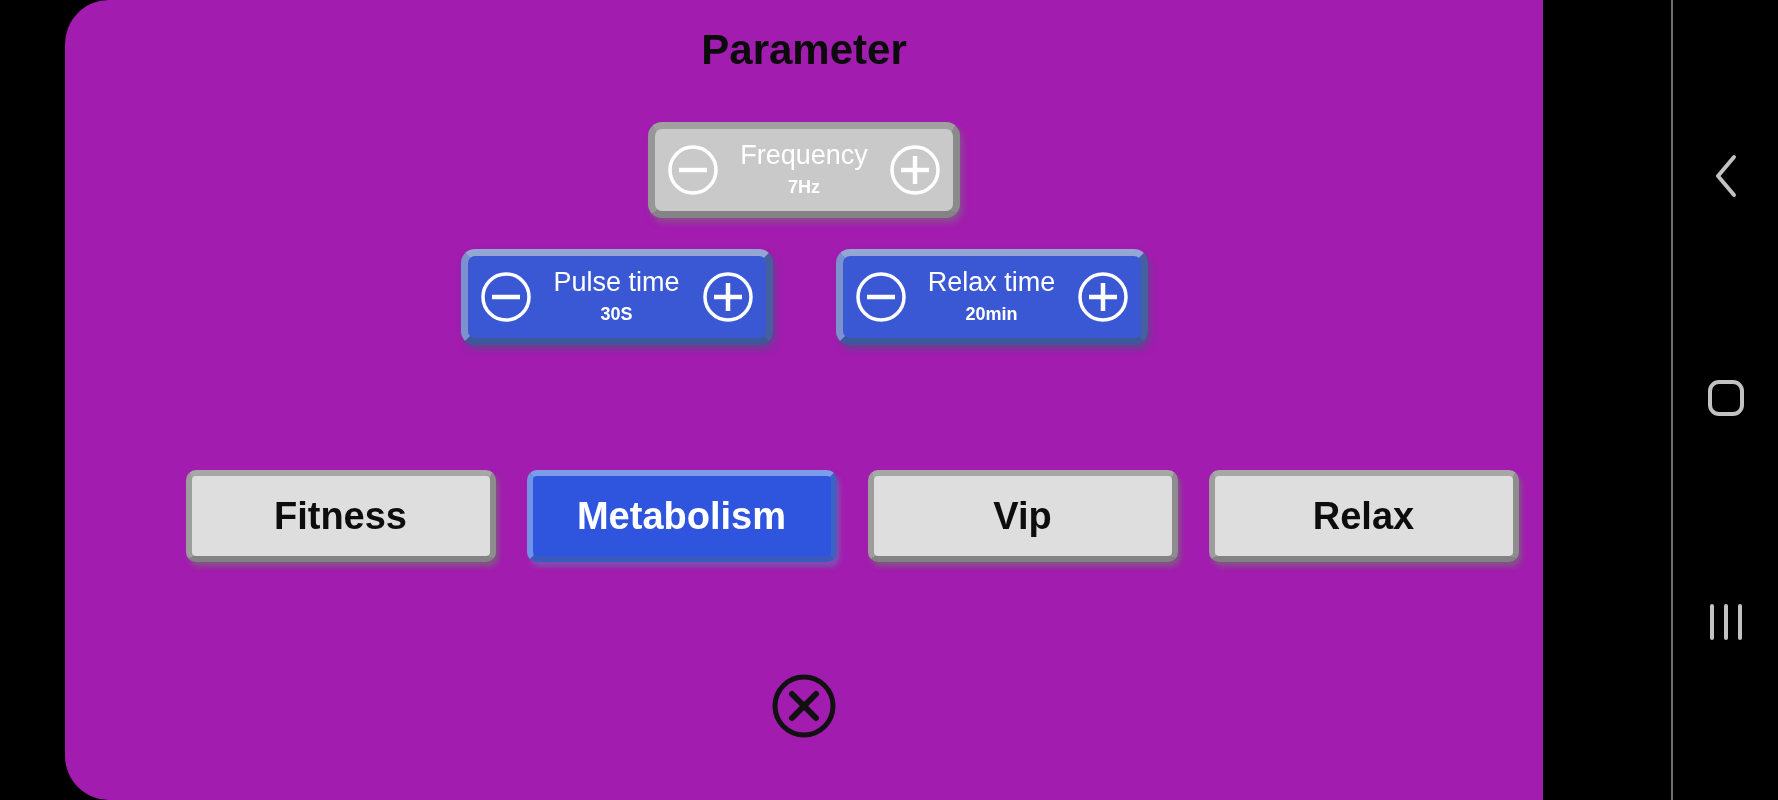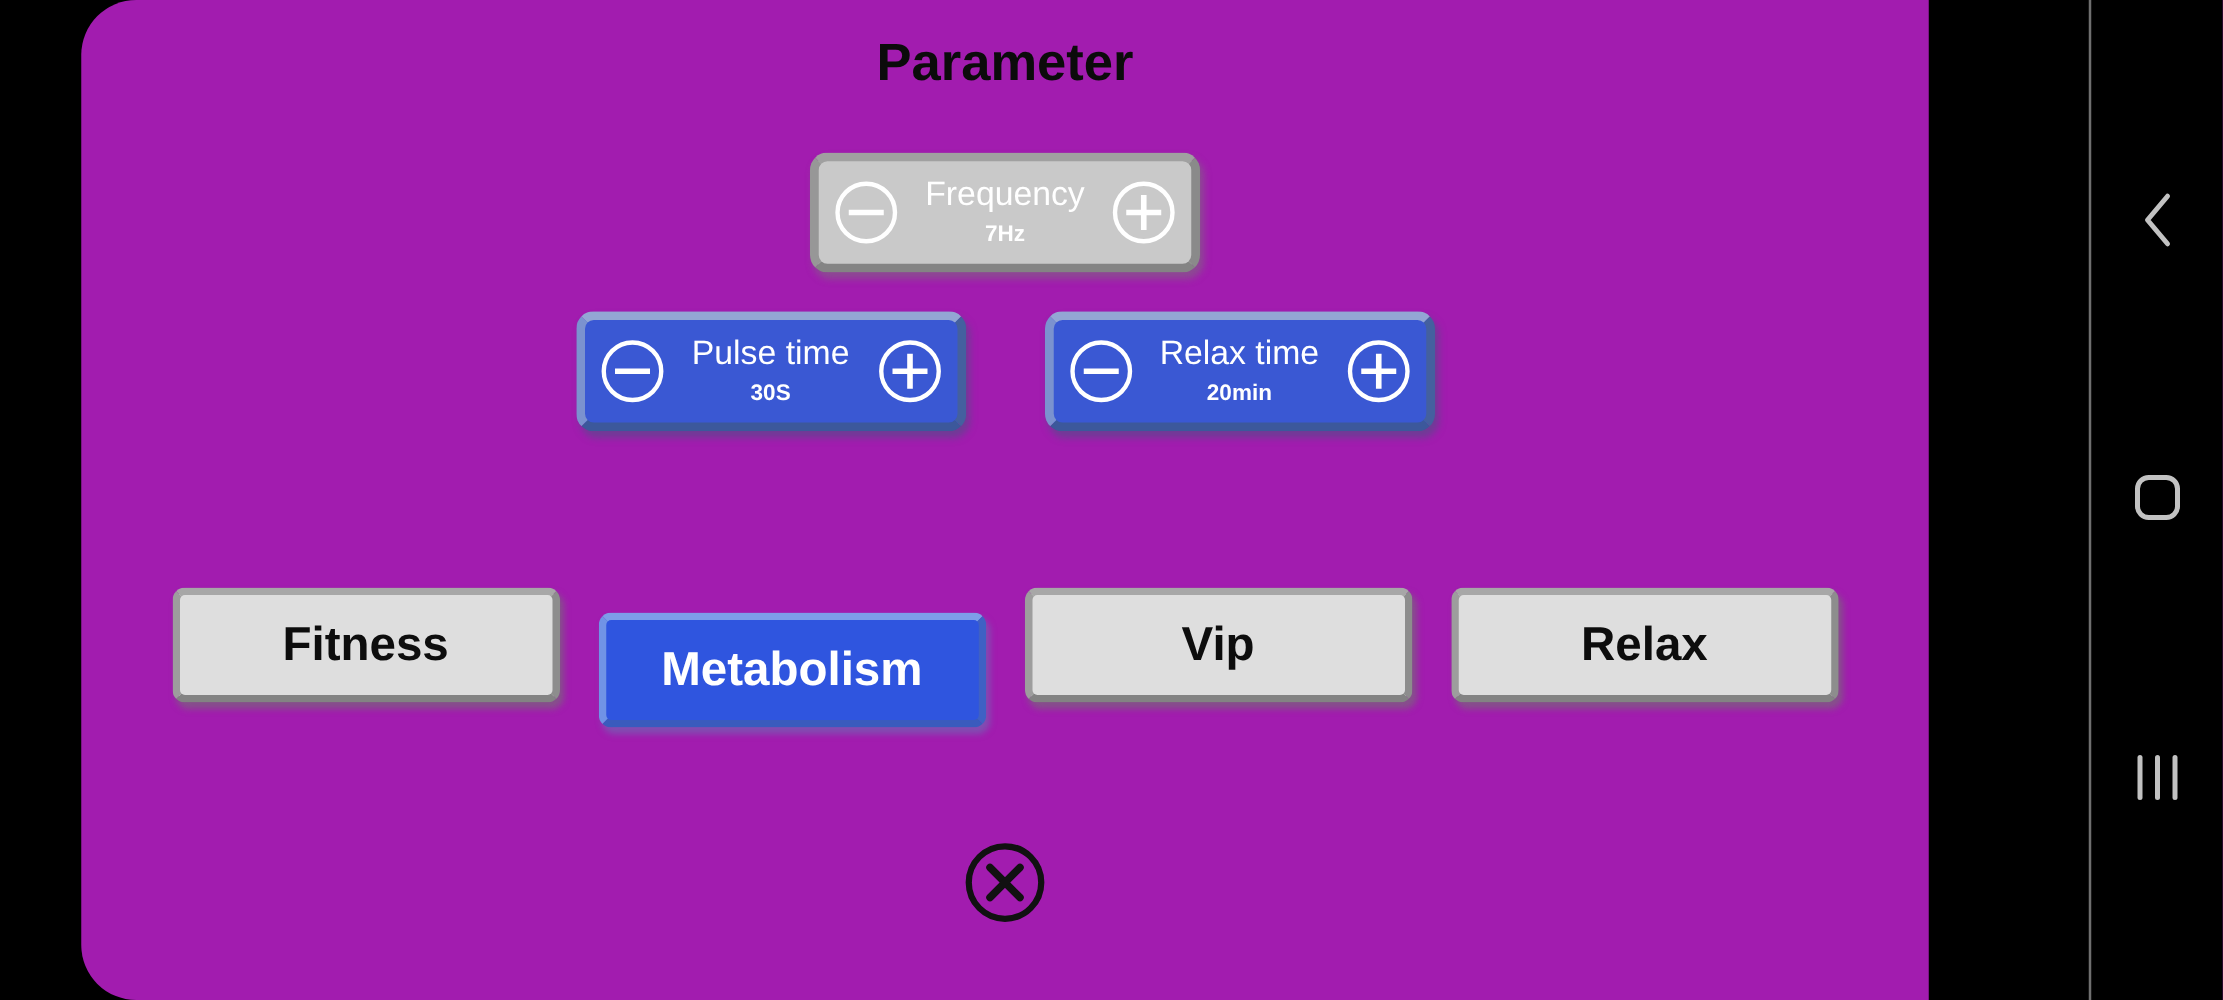--- a/index.html
+++ b/index.html
@@ -24,21 +24,21 @@
     margin:0; text-align:center;
     font-size:42px; font-weight:700; color:#0b0b0b;
   }
 
   .row {
     position:absolute; left:0; width:100%;
     display:flex; justify-content:center;
   }
   .row-disabled { top:122px; gap:40px; }
   .row-active   { top:249px; gap:63px; }
-  .row-modes    { top:470px; gap:31px; }
+  .row-modes    { top:470px; gap:31px;padding-left:48px; }
 
   
   .stepper {
     box-sizing:border-box;
     width:312px; height:96px;
     border-radius:14px;
     border:7px solid;
     display:flex; align-items:center;
     padding:0 12px;
   }
@@ -78,21 +78,20 @@
     background:var(--mode-gray,#dedede);
     border-color:#a7a7a7 #8d8d8d #838383 #9d9d9d;
     color:#0d0d0d;
     box-shadow:3px 5px 5px rgba(115,115,115,.6);
   }
   .mode.selected {
     background:var(--accent-blue-bright,#2f55df);
     border-color:#7d9de9 #3f61c4 #3a5bbd #7093e6;
     color:#ffffff;
     box-shadow:3px 5px 5px rgba(100,120,180,.55);
-    margin-top:20px;
   }
 
   .close-btn {
     position:absolute; left:calc(50% - 34px); top:672px;
     width:68px; height:68px;
     background:none; border:none; padding:0; cursor:pointer;
   }
 
   
   .navbar {

